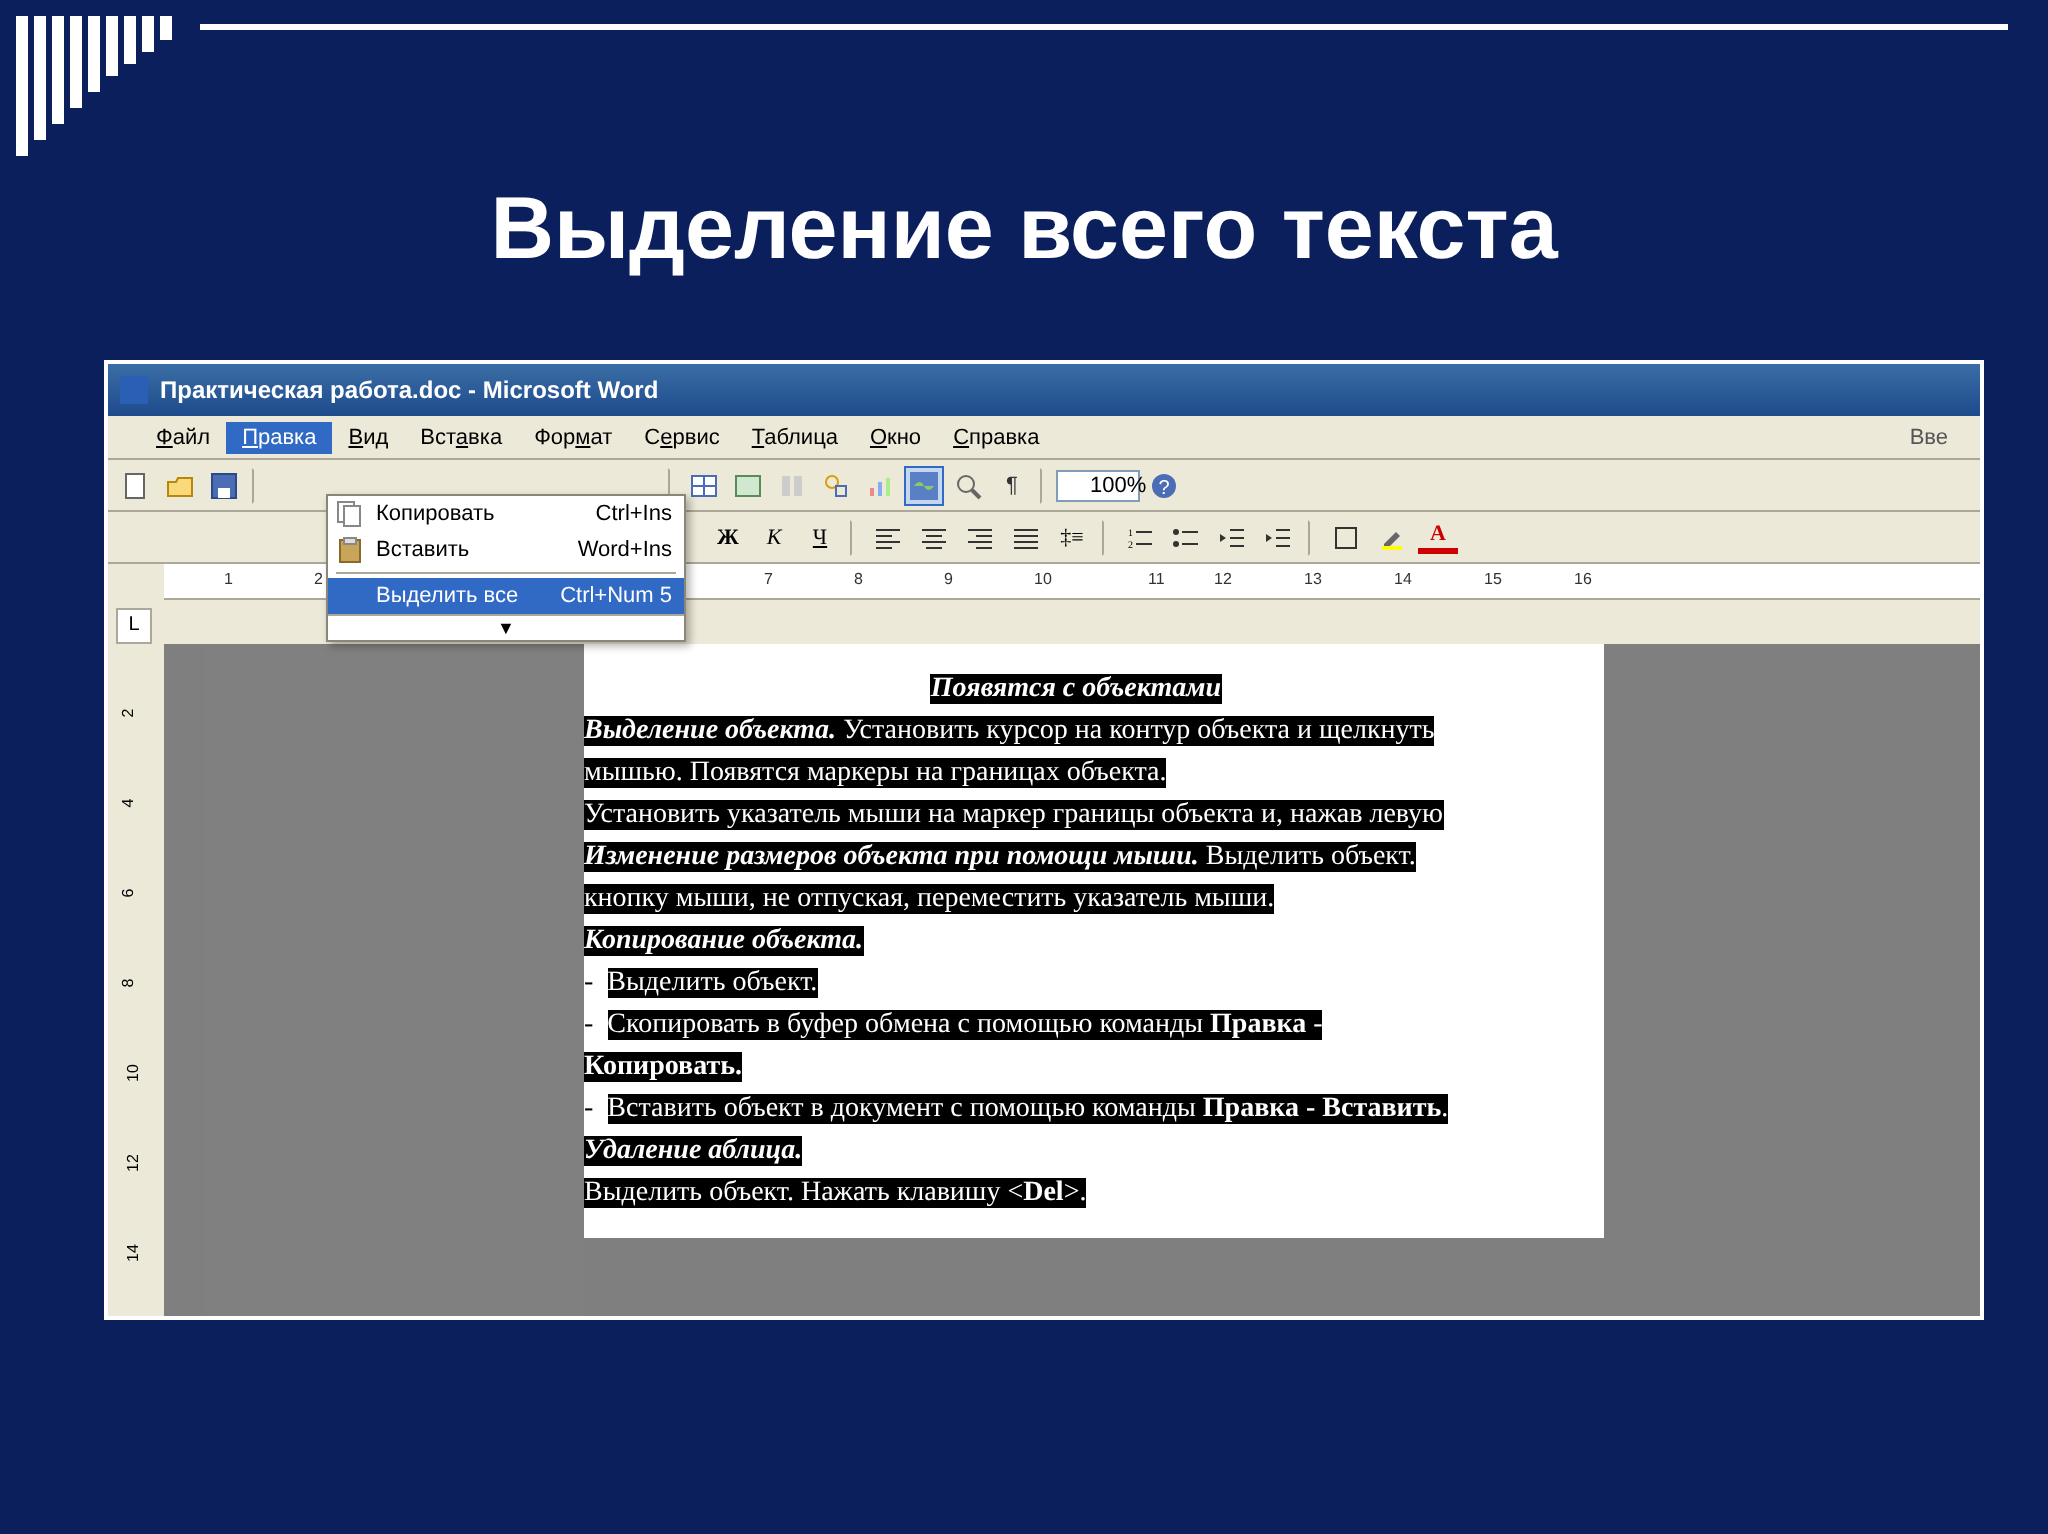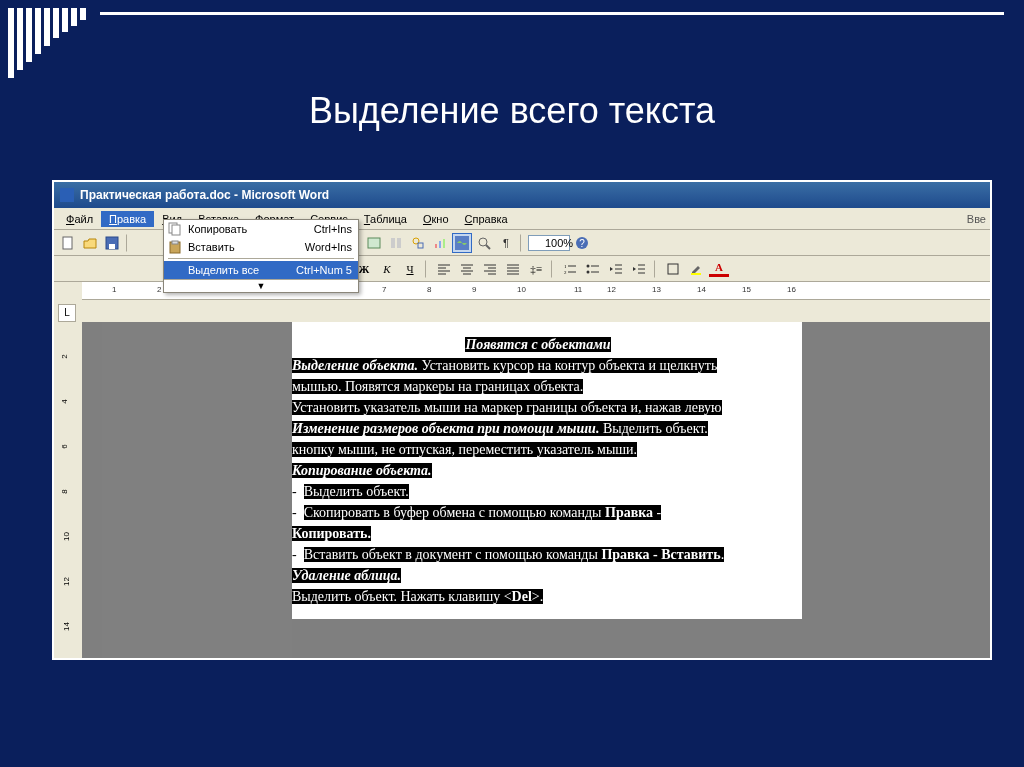--- a/index.html
+++ b/index.html
@@ -9,34 +9,34 @@
 .decor span:nth-child(1){height:70px}
 .decor span:nth-child(2){height:62px}
 .decor span:nth-child(3){height:54px}
 .decor span:nth-child(4){height:46px}
 .decor span:nth-child(5){height:38px}
 .decor span:nth-child(6){height:30px}
 .decor span:nth-child(7){height:24px}
 .decor span:nth-child(8){height:18px}
 .decor span:nth-child(9){height:12px}
 .hr{position:absolute;top:12px;left:100px;right:20px;height:3px;background:#fff}
-.slide-title{position:absolute;top:90px;left:0;width:100%;text-align:center;color:#fff;font-size:36px;font-weight:400}
+.slide-title{position:absolute;top:90px;left:0;width:100%;text-align:center;color:#fff;font-size:44px;font-weight:700}
 .word-wrap{position:absolute;top:180px;left:52px;width:940px;height:480px;border:2px solid #fff;background:#ece9d8;overflow:hidden}
 .titlebar{height:26px;background:linear-gradient(#3a6ea5,#1e4a8c);display:flex;align-items:center;padding:0 6px;color:#fff;font-size:12px;font-weight:700}
 .titlebar .wicon{width:14px;height:14px;background:#2a5fb5;margin-right:6px;display:inline-block}
-.menubar{height:22px;background:#ece9d8;border-bottom:1px solid #aca899;display:flex;align-items:center;padding:0 4px;font-size:11px}
+.menubar{height:22px;background:#ece9d8;border-bottom:1px solid #aca899;display:flex;align-items:center;padding:0 16px;font-size:11px}
 .menubar .mitem{padding:2px 8px;cursor:default}
 .menubar .mitem.hot{background:#316ac5;color:#fff}
 .menubar .mitem u{text-decoration:underline}
 .menubar .ext{margin-left:auto;font-size:11px;color:#555}
 .toolbar{height:26px;background:#ece9d8;border-bottom:1px solid #aca899;display:flex;align-items:center;padding:0 4px;gap:2px}
 .tb{width:20px;height:20px;border:1px solid transparent;display:flex;align-items:center;justify-content:center;font-size:11px;color:#333}
 .tb.sep{width:4px;border-left:1px solid #aca899;margin:0 2px;height:18px}
 .zoom{font-size:11px;border:1px solid #7f9db9;background:#fff;padding:1px 16px;width:42px}
-.dropdown{position:absolute;top:37px;left:109px;background:#fff;border:1px solid #8a867a;box-shadow:2px 2px 4px rgba(0,0,0,.3);font-size:11px;z-index:10;width:196px}
+.dropdown{position:absolute;top:65px;left:109px;background:#fff;border:1px solid #8a867a;box-shadow:2px 2px 4px rgba(0,0,0,.3);font-size:11px;z-index:10;width:180px}
 .dd-item{display:flex;align-items:center;padding:3px 6px 3px 24px;position:relative}
 .dd-item.hl{background:#316ac5;color:#fff}
 .dd-item .short{margin-left:auto;padding-left:18px}
 .dd-ico{position:absolute;left:4px;width:14px;height:14px}
 .dd-sep{height:1px;background:#aca899;margin:2px 4px}
 .dd-ext{text-align:center;font-size:9px;padding:1px;border-top:1px solid #aca899}
 .fmt-row{height:26px;background:#ece9d8;border-bottom:1px solid #aca899;display:flex;align-items:center;padding-left:300px;gap:3px;font-size:11px}
 .fmt-row .bt{width:20px;height:20px;display:flex;align-items:center;justify-content:center;font-family:'Times New Roman',serif}
 .ruler-h{height:18px;background:#fff;border-bottom:1px solid #aca899;position:relative;font-size:8px;margin-left:28px}
 .ruler-h .tick{position:absolute;top:3px;color:#333}

